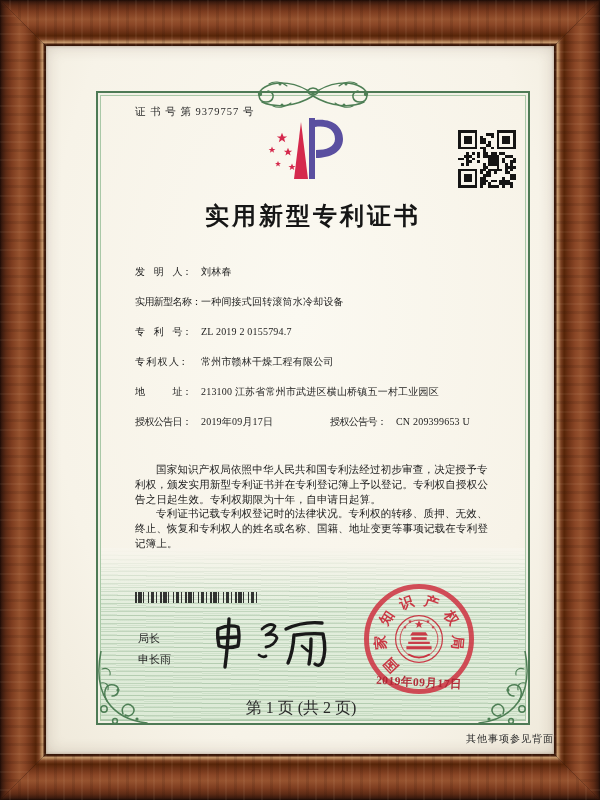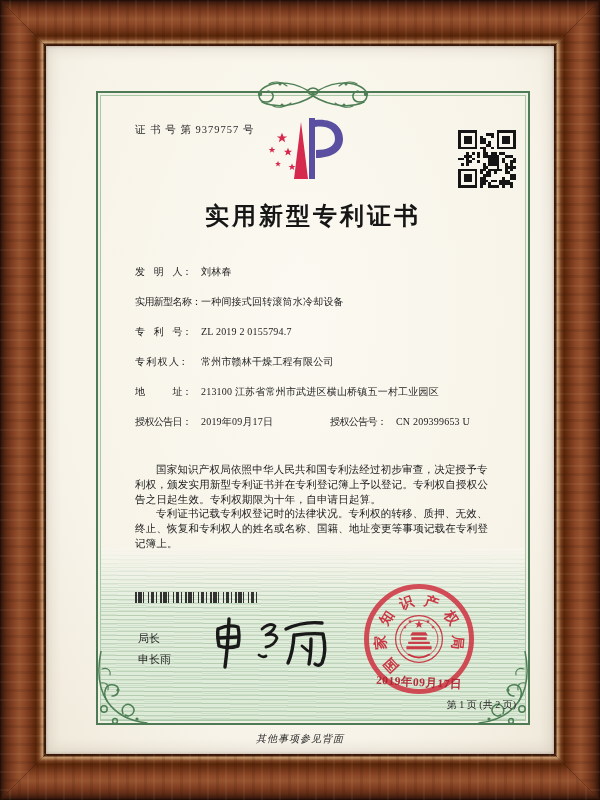--- a/index.html
+++ b/index.html
@@ -40,21 +40,21 @@
       repeating-linear-gradient(2deg,rgba(125,165,125,.16) 0 1px,rgba(0,0,0,0) 1px 5px),
       linear-gradient(#e7f0e1,#dcead6);}
   .guilloche .fade{position:absolute;left:0;right:0;top:0;height:55px;
     background:linear-gradient(#f8f5ec,rgba(248,245,236,0));}
 
   .orn{position:absolute;pointer-events:none;}
   .orn-top{left:137px;top:-16px;}
   .orn-bl{left:-5px;bottom:-4px;}
   .orn-br{right:-5px;bottom:-4px;transform:scaleX(-1);}
 
-  .cert-no{position:absolute;left:37px;top:30px;font-size:10.5px;letter-spacing:1px;color:#2a2a2a;}
+  .cert-no{position:absolute;left:37px;top:12px;font-size:10.5px;letter-spacing:1px;color:#2a2a2a;}
   .logo{position:absolute;left:163px;top:24px;}
   .qr{position:absolute;left:360px;top:37px;width:58px;height:58px;}
   .qr svg{width:100%;height:100%;}
 
   .title{position:absolute;left:0;right:0;top:103px;margin:4px;text-align:center;
     font-size:24px;font-weight:700;letter-spacing:3px;color:#161616;}
 
   .fields{position:absolute;left:37px;top:164px;right:8px;}
   .row{position:relative;height:30px;line-height:30px;font-size:10px;color:#1e1e1e;white-space:nowrap;}
   .lbl{display:inline-block;width:66px;letter-spacing:-.6px;}
@@ -72,24 +72,24 @@
   .signature{position:absolute;left:112px;top:520px;}
 
   .seal{position:absolute;left:266px;top:491px;width:110px;height:110px;border-radius:50%;
     border:5px solid rgba(206,48,64,.85);box-sizing:border-box;}
   .seal .sc{position:absolute;left:calc(50% - 9px);top:calc(50% - 9px);width:18px;height:18px;
     text-align:center;line-height:18px;font-size:14px;font-weight:700;color:rgba(200,40,55,.92);}
   .emblem{position:absolute;left:calc(50% - 27px);top:calc(50% - 27px);}
   .seal-date{position:absolute;left:-10px;right:-10px;top:86px;text-align:center;
     font-size:11.5px;font-weight:700;color:rgba(175,35,48,.95);transform:rotate(3deg);letter-spacing:.5px;}
 
-  .page-note{position:absolute;left:0;right:0;top:605px;text-align:right;
-    font-size:10px;color:#2a2a2a;transform:translateX(-12px);}
-  .back-note{position:absolute;left:0;right:0;top:686px;text-align:center;
-    font-size:10px;font-style:italic;color:#2a2a2a;letter-spacing:1px;}
+  .page-note{position:absolute;left:0;right:0;top:605px;text-align:center;
+    font-size:16px;color:#2a2a2a;transform:translateX(-12px);}
+  .back-note{position:absolute;left:0;right:0;top:686px;text-align:right;
+    font-size:10px;color:#2a2a2a;letter-spacing:1px;}
 </style>
 </head>
 <body>
 
 <div class="scene">
   <div class="fside f-top"></div>
   <div class="fside f-bottom"></div>
   <div class="fside f-left"></div>
   <div class="fside f-right"></div>
 

